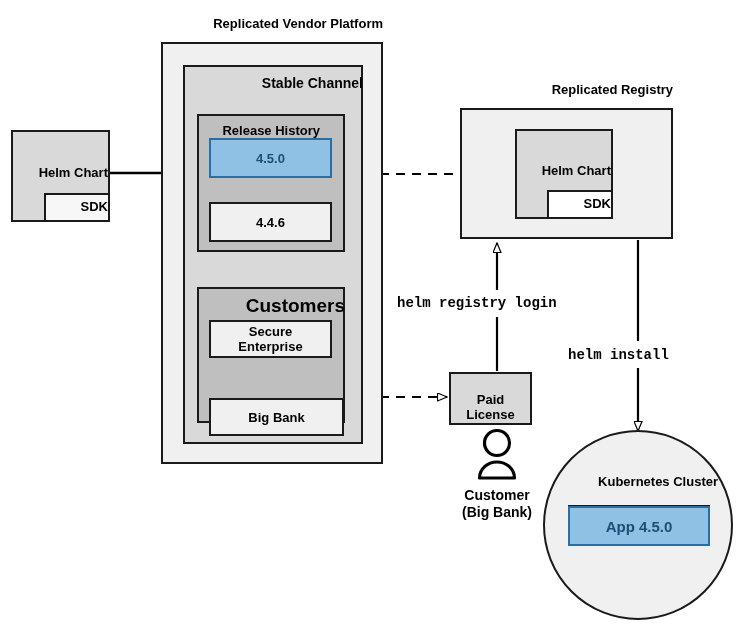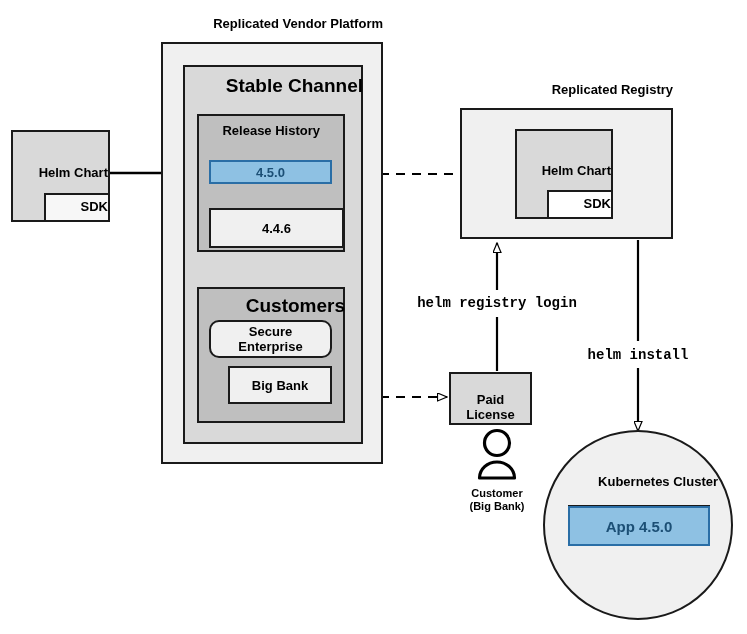--- a/index.html
+++ b/index.html
@@ -146,26 +146,25 @@
     left: 568px; top: 506px; width: 142px; height: 40px;
     font-size: 15px;
   }
   
   .mono-label {
     position: absolute;
     font-family: "Liberation Mono", monospace;
     font-weight: bold;
     font-size: 14px;
     color: #000000;
-    text-align: center;
     white-space: pre;
   }
   .caption {
     position: absolute;
-    font-size: 11px;
+    font-size: 14px;
     font-weight: bold;
     text-align: center;
     color: #000000;
     line-height: 1.2;
     white-space: pre;
   }
   #svg-layer {
     position: absolute;
     left: 0; top: 0;
     width: 747px; height: 634px;
@@ -213,40 +212,40 @@
   </div>
   <div class="box" id="helm-chart-left-sdk">
     <span>SDK</span>
   </div>
 
   <div class="lbl" id="vendor-platform-title" style="left:161px; top:17px; width:222px; font-size:13px;">Replicated Vendor Platform</div>
 
   <div class="box" id="platform-box"></div>
 
   <div class="box" id="stable-channel-box"></div>
-  <div class="lbl" style="left:183px; top:75px; width:180px; font-size:19px;">Stable Channel</div>
+  <div class="lbl" style="left:183px; top:75px; width:180px; font-size:14px;">Stable Channel</div>
 
   <div class="box" id="release-history-box"></div>
   <div class="lbl" style="left:197px; top:124px; width:123px; font-size:13px;">Release History</div>
 
-  <div class="inner-item item-highlight" style="left:209px; top:160px; width:123px; height:24px;">
+  <div class="inner-item item-highlight" style="left:209px; top:138px; width:123px; height:40px;">
     <span>4.5.0</span>
   </div>
-  <div class="inner-item item-plain" style="left:209px; top:208px; width:135px; height:40px;">
+  <div class="inner-item item-plain" style="left:209px; top:202px; width:123px; height:40px;">
     <span>4.4.6</span>
   </div>
 
   <div class="box" id="customers-box"></div>
   <div class="lbl" style="left:197px; top:295px; width:148px; font-size:19px;">Customers</div>
 
-  <div class="inner-item item-plain" style="left:209px; top:320px; width:123px; height:38px;border-radius:10px;">
+  <div class="inner-item item-plain" style="left:209px; top:320px; width:123px; height:38px;">
     <span style="white-space:pre-line;">Secure
 Enterprise</span>
   </div>
-  <div class="inner-item item-plain" style="left:209px; top:366px; width:104px; height:38px;margin-left:19px;">
+  <div class="inner-item item-plain" style="left:209px; top:398px; width:135px; height:38px;">
     <span style="white-space:pre-line;">Big Bank</span>
   </div>
 
   <div class="lbl" style="left:460px; top:83px; width:213px; font-size:13px;">Replicated Registry</div>
 
   <div class="box" id="registry-box"></div>
 
   <div class="box" id="registry-helm-chart">
     <span>Helm Chart</span>
   </div>

